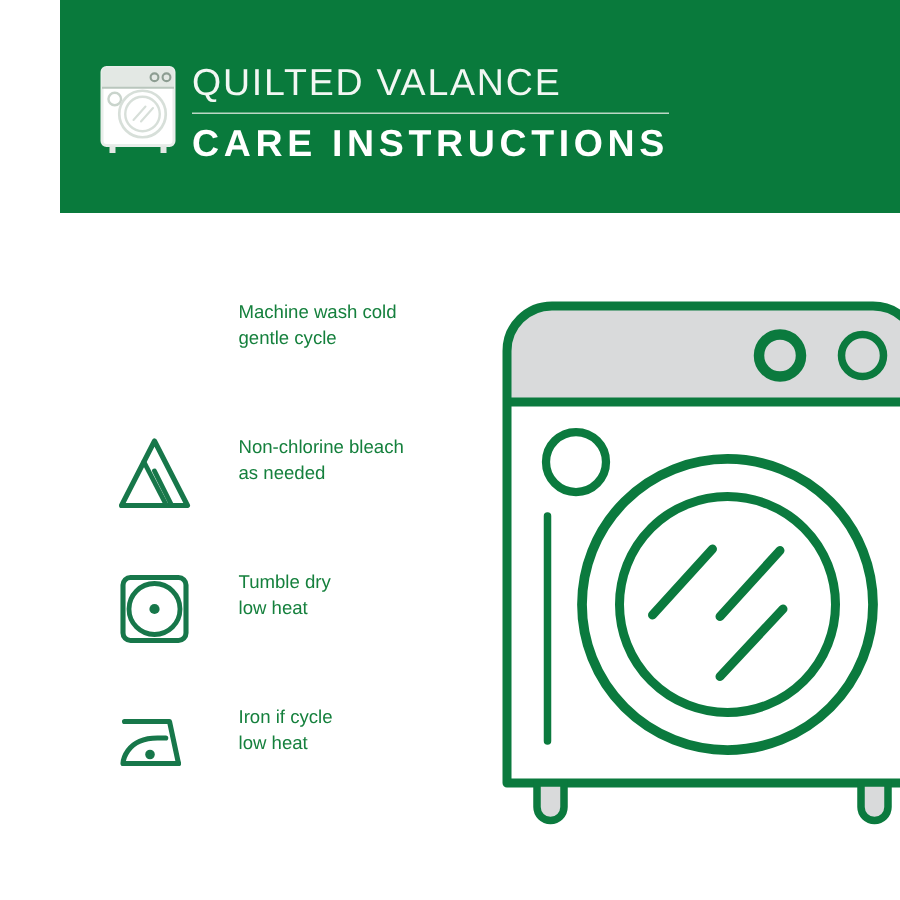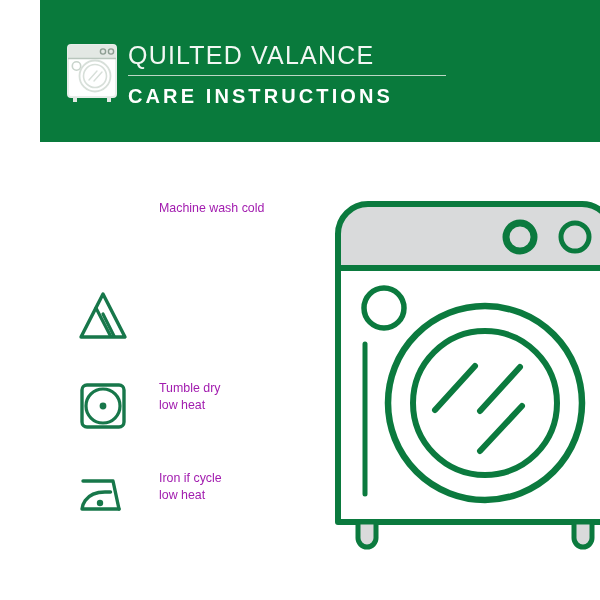--- a/index.html
+++ b/index.html
@@ -51,21 +51,21 @@
     white-space: nowrap;
   }
   .title-rule {
     width: 318px;
     height: 1px;
     background: #bcd7c5;
     margin: 5px 0 4px 0;
   }
   .title-sub {
     color: #ffffff;
-    font-size: 20px;
+    font-size: 25px;
     letter-spacing: 3.1px;
     font-weight: 700;
     line-height: 32px;
     white-space: nowrap;
   }
 
   
   .care-list {
     position: absolute;
     left: 0;
@@ -81,21 +81,21 @@
     left: 32px;
     top: 8px;
     width: 62px;
     height: 62px;
   }
   .care-label {
     position: absolute;
     left: 119px;
     top: 14px;
     width: 165px;
-    color: #a21caf;
+    color: #15803d;
     font-size: 12.4px;
     line-height: 16.5px;
     font-weight: 400;
   }
   .care-label div { white-space: nowrap; }
 
   
   .washer {
     position: absolute;
     left: 292px;
@@ -139,31 +139,36 @@
       <div class="title-rule"></div>
       <div class="title-sub">CARE INSTRUCTIONS</div>
     </div>
   </div>
 
   <div class="care-list">
 
     <div class="care-row">
       <div class="care-label">
         <div>Machine wash cold</div>
+        <div>gentle cycle</div>
       </div>
     </div>
 
     <div class="care-row">
       <div class="care-symbol">
         <svg viewBox="0 0 62 62" width="62" height="62">
           <path d="M31 10 L53 53 L9 53 Z" fill="none" stroke="#17774a" stroke-width="3.4" stroke-linejoin="round"></path>
           <line x1="24" y1="24" x2="38.5" y2="52" stroke="#17774a" stroke-width="3.2" stroke-linecap="round"></line>
           <line x1="31" y1="30" x2="42" y2="52" stroke="#17774a" stroke-width="3.2" stroke-linecap="round"></line>
         </svg>
       </div>
+      <div class="care-label">
+        <div>Non-chlorine bleach</div>
+        <div>as needed</div>
+      </div>
     </div>
 
     <div class="care-row">
       <div class="care-symbol">
         <svg viewBox="0 0 62 62" width="62" height="62">
           <rect x="10" y="11" width="42" height="42" rx="5" ry="5" fill="none" stroke="#17774a" stroke-width="3.4"></rect>
           <circle cx="31" cy="32" r="17" fill="none" stroke="#17774a" stroke-width="3.2"></circle>
           <circle cx="31" cy="32" r="3.4" fill="#17774a"></circle>
         </svg>
       </div>

